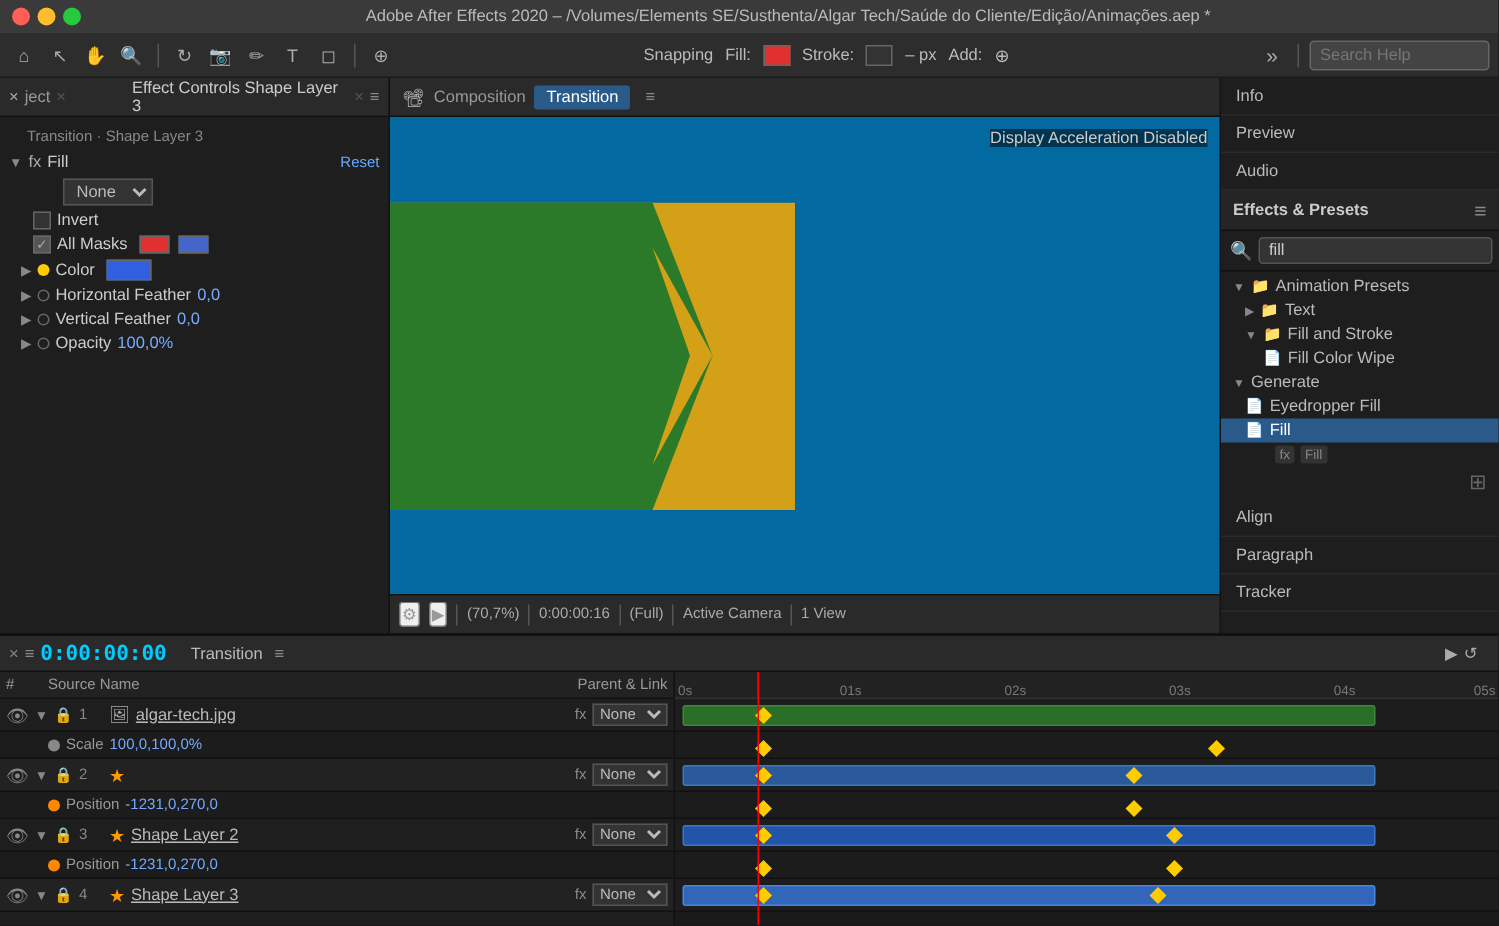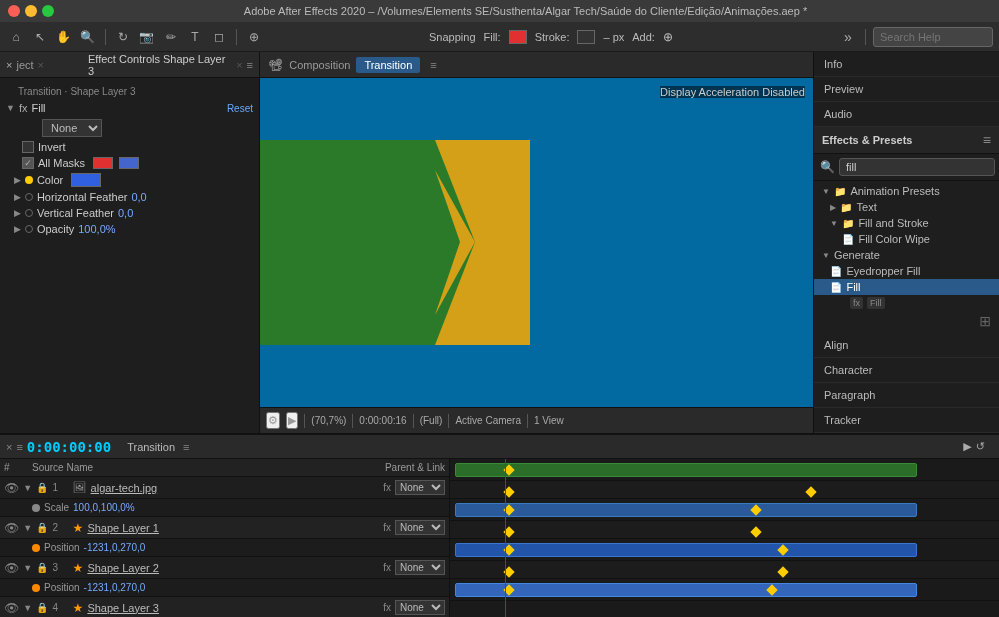--- a/index.html
+++ b/index.html
@@ -542,23 +542,20 @@
         </div>
         <div style="padding:2px 8px; text-align:right;">
           <span style="font-size:14px; color:#666;">⊞</span>
         </div>
       </div>
 
       <div class="right-panel-item">
         <span>Align</span>
       </div>
       <div class="right-panel-item">
-        <span>Character</span>
-      </div>
-      <div class="right-panel-item">
         <span>Paragraph</span>
       </div>
       <div class="right-panel-item">
         <span>Tracker</span>
       </div>
 
     </div>
   </div>
 
   <div class="timeline-section">
@@ -609,21 +606,20 @@
           </div>
         </div>
 
         <div>
           <div class="tl-layer-row" style="background:#222;">
             <span class="visibility-eye">👁</span>
             <span style="color:#888; font-size:9px;">▼</span>
             <span style="color:#888; font-size:10px;">🔒</span>
             <span class="tl-layer-num">2</span>
             <span class="star-icon">★</span>
-            <span class="tl-layer-name">Shape Layer 1</span>
             <span style="font-size:10px;color:#888;margin-left:auto;">fx</span>
             <select style="background:#333;border:1px solid #555;color:#bbb;font-size:10px;width:50px;">
               <option>None</option>
             </select>
           </div>
           <div class="layer-subrow">
             <span style="width:8px;height:8px;background:#ff8800;border-radius:50%;display:inline-block;"></span>
             <span class="subrow-label">Position</span>
             <span class="subrow-value">-1231,0,270,0</span>
           </div>
@@ -662,20 +658,30 @@
               <option>None</option>
             </select>
           </div>
 
         </div>
 
       </div>
 
       <div class="timeline-right">
 
+        <div class="tl-ruler">
+          <span class="tl-ruler-mark" style="left:2px;">0s</span>
+          <span class="tl-ruler-mark" style="left:20%;">01s</span>
+          <span class="tl-ruler-mark" style="left:40%;">02s</span>
+          <span class="tl-ruler-mark" style="left:60%;">03s</span>
+          <span class="tl-ruler-mark" style="left:80%;">04s</span>
+          <span class="tl-ruler-mark" style="right:2px;">05s</span>
+
+          <div class="tl-playhead" style="left:10%;"></div>
+        </div>
 
         <div class="tl-bar-row">
           <div class="tl-bar bar-green" style="left:1%; width:84%;"></div>
           <div class="tl-diamond" style="left:10%;"></div>
         </div>
 
         <div class="tl-bar-row" style="height:18px; background:#1c1c1c;">
           <div class="tl-diamond" style="left:10%;"></div>
           <div class="tl-diamond" style="left:65%;"></div>
         </div>

